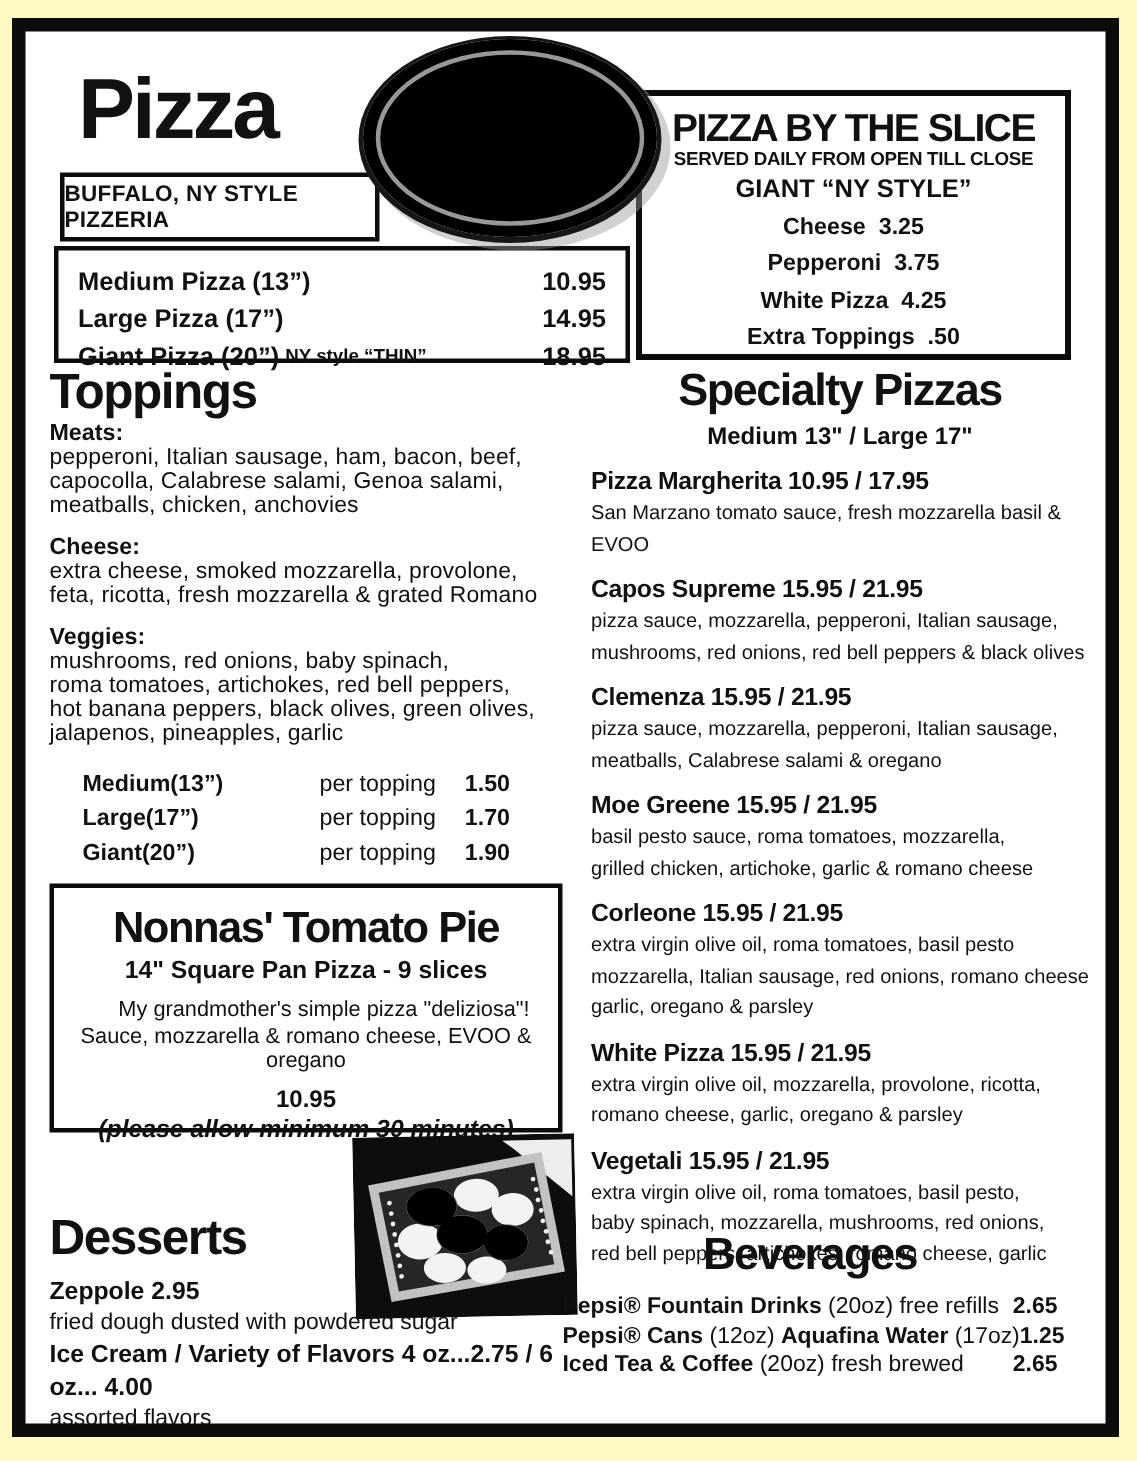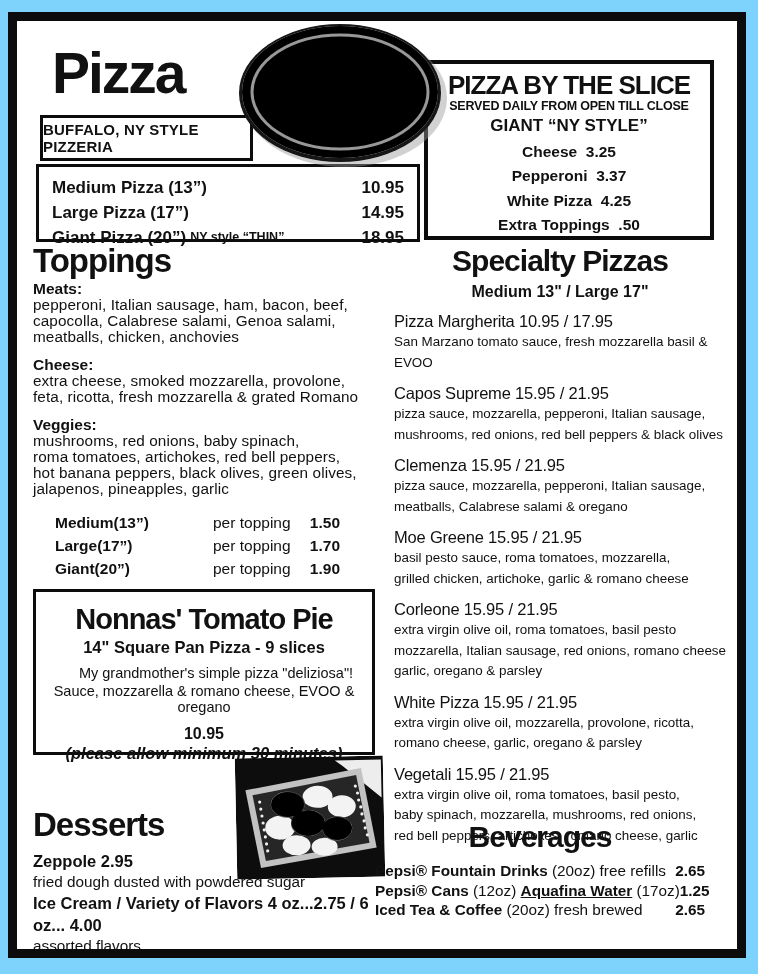--- a/index.html
+++ b/index.html
@@ -1,18 +1,18 @@
 <!DOCTYPE html>
 <html><head>
 <meta charset="utf-8">
 <style>
   * { margin:0; padding:0; box-sizing:border-box; }
   html,body { background:#ffffff; }
   #screen {
-    position:relative; width:758px; height:974px; background:#7dd3fc;
+    position:relative; width:758px; height:974px; background:#fef9c3;
     font-family:"Liberation Sans", sans-serif; color:#111; overflow:hidden;
   }
   .frame {
     position:absolute; left:8px; top:12px; width:738px; height:946px;
     border:9px solid #0c0c0c; background:#fff;
   }
   
   .pizza-title { position:absolute; left:52px; top:40px; font-size:57px; font-weight:700; letter-spacing:-2px; }
   .tagline-box {
     position:absolute; left:40px; top:115px; width:213px; height:46px;
@@ -56,21 +56,21 @@
   .nonnas-note  { font-size:16.5px; font-weight:700; font-style:italic; margin-top:1px; }
   .zeppole-photo { position:absolute; left:236px; top:757px; width:148px; height:121px; transform:rotate(-1.2deg); }
   .desserts-title { position:absolute; left:33px; top:806px; font-size:33px; font-weight:700; letter-spacing:-1px; }
   .desserts-items { position:absolute; left:33px; top:850px; width:360px; }
   .ds-name { font-size:16.5px; font-weight:700; line-height:22px; }
   .ds-desc { font-size:15.3px; line-height:20px; }
   
   .specialty { position:absolute; left:394px; top:244px; width:332px; }
   .sp-title { text-align:center; font-size:30px; font-weight:700; letter-spacing:-1px; line-height:34px; }
   .sp-sizes { text-align:center; font-size:16px; font-weight:700; margin-top:5px; margin-bottom:9px; }
-  .sp-name { font-size:16.5px; font-weight:400; line-height:22px; letter-spacing:-0.2px; }
+  .sp-name { font-size:16.5px; font-weight:700; line-height:22px; letter-spacing:-0.2px; }
   .sp-desc { font-size:13.4px; line-height:20.5px; white-space:pre-line; margin-bottom:9px; }
   .beverages { position:absolute; left:375px; top:820px; width:330px; }
   .bv-title { text-align:center; font-size:30px; font-weight:700; letter-spacing:-1px; line-height:34px; margin-bottom:7px; }
   .bv-row { display:flex; justify-content:space-between; font-size:15.3px; line-height:19.5px; white-space:nowrap; }
   .bv-price { font-weight:700; }
 </style>
 </head>
 <body>
 
 <div id="screen">
@@ -120,21 +120,21 @@
       </span>
       <span>18.95</span>
     </div>
   </div>
 
   <div class="slice-box">
     <div class="slice-title">PIZZA BY THE SLICE</div>
     <div class="slice-sub">SERVED DAILY FROM OPEN TILL CLOSE</div>
     <div class="slice-style">GIANT “NY STYLE”</div>
     <div class="slice-item"><span>Cheese</span>&nbsp; <span>3.25</span></div>
-    <div class="slice-item"><span>Pepperoni</span>&nbsp; <span>3.37</span></div>
+    <div class="slice-item"><span>Pepperoni</span>&nbsp; <span>3.75</span></div>
     <div class="slice-item"><span>White Pizza</span>&nbsp; <span>4.25</span></div>
     <div class="slice-item"><span>Extra Toppings</span>&nbsp; <span>.50</span></div>
   </div>
 
   <div class="toppings-title">Toppings</div>
   <div class="toppings-groups">
     <div class="tg">
       <div class="tg-label">Meats:</div>
       <div class="tg-items">pepperoni, Italian sausage, ham, bacon, beef,
 capocolla, Calabrese salami, Genoa salami,
@@ -282,21 +282,21 @@
     </div>
   </div>
 
   <div class="beverages">
     <div class="bv-title">Beverages</div>
     <div class="bv-row">
       <span><span style="font-weight: 700;">Pepsi® Fountain Drinks</span><span> (20oz) free refills</span></span>
       <span class="bv-price">2.65</span>
     </div>
     <div class="bv-row">
-      <span><span style="font-weight: 700;">Pepsi® Cans</span><span> (12oz) </span><span style="font-weight: 700; text-decoration: underline;">Aquafina Water</span><span> (17oz)</span></span>
+      <span><span style="font-weight: 700;">Pepsi® Cans</span><span> (12oz) </span><span style="font-weight: 700;">Aquafina Water</span><span> (17oz)</span></span>
       <span class="bv-price">1.25</span>
     </div>
     <div class="bv-row">
       <span><span style="font-weight: 700;">Iced Tea &amp; Coffee</span><span> (20oz) fresh brewed</span></span>
       <span class="bv-price">2.65</span>
     </div>
   </div>
 </div>
 
 </body></html>

